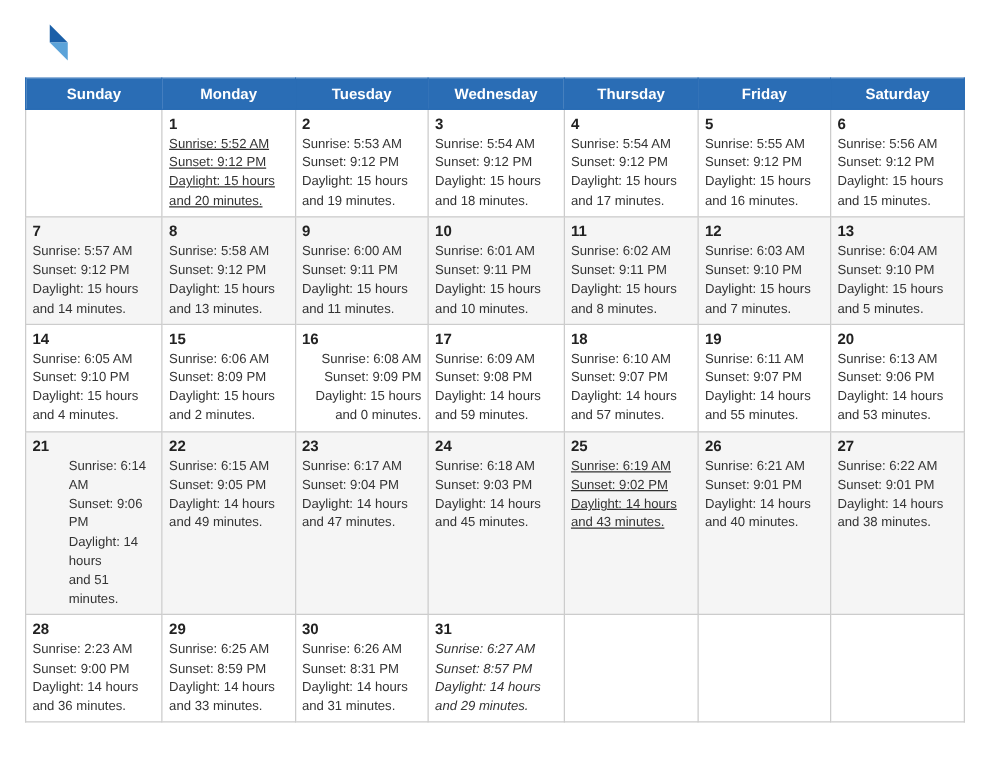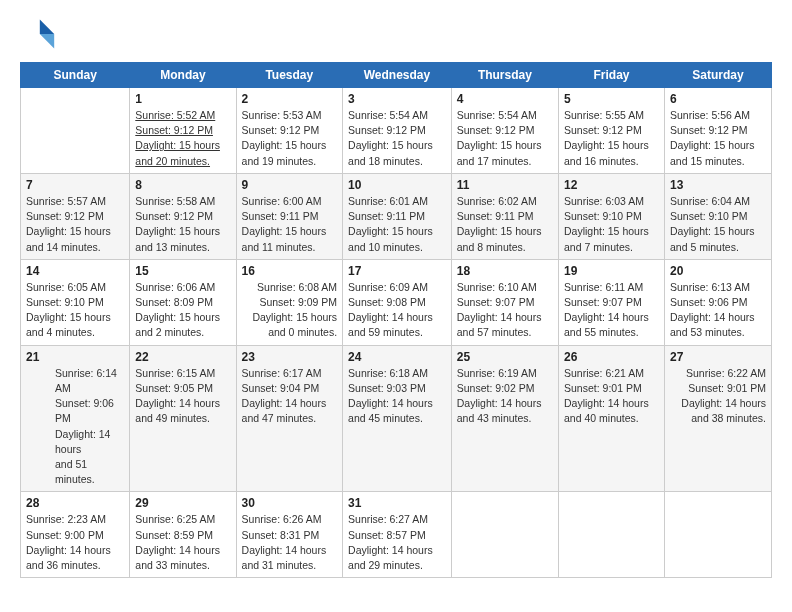--- a/index.html
+++ b/index.html
@@ -306,35 +306,35 @@
           </td>
           <td>
             <span class="day-number">24</span>
             <div class="day-info" style="white-space: pre-line;">Sunrise: 6:18 AM
 Sunset: 9:03 PM
 Daylight: 14 hours
 and 45 minutes.</div>
           </td>
           <td>
             <span class="day-number">25</span>
-            <div class="day-info" style="white-space: pre-line;">Sunrise: 6:19 AM
+            <div class="day-info" style="white-space: pre-line; text-decoration: underline;">Sunrise: 6:19 AM
 Sunset: 9:02 PM
 Daylight: 14 hours
 and 43 minutes.</div>
           </td>
           <td>
             <span class="day-number">26</span>
             <div class="day-info" style="white-space: pre-line;">Sunrise: 6:21 AM
 Sunset: 9:01 PM
 Daylight: 14 hours
 and 40 minutes.</div>
           </td>
           <td>
             <span class="day-number">27</span>
-            <div class="day-info" style="white-space: pre-line; text-align: right;">Sunrise: 6:22 AM
+            <div class="day-info" style="white-space: pre-line;">Sunrise: 6:22 AM
 Sunset: 9:01 PM
 Daylight: 14 hours
 and 38 minutes.</div>
           </td>
         </tr>
         <tr>
           <td>
             <span class="day-number">28</span>
             <div class="day-info" style="white-space: pre-line;">Sunrise: 2:23 AM
 Sunset: 9:00 PM
@@ -350,21 +350,21 @@
           </td>
           <td>
             <span class="day-number">30</span>
             <div class="day-info" style="white-space: pre-line;">Sunrise: 6:26 AM
 Sunset: 8:31 PM
 Daylight: 14 hours
 and 31 minutes.</div>
           </td>
           <td>
             <span class="day-number">31</span>
-            <div class="day-info" style="white-space: pre-line;">Sunrise: 6:27 AM
+            <div class="day-info" style="white-space: pre-line; font-style: italic;">Sunrise: 6:27 AM
 Sunset: 8:57 PM
 Daylight: 14 hours
 and 29 minutes.</div>
           </td>
           <td class="empty-cell"></td>
           <td class="empty-cell"></td>
           <td class="empty-cell"></td>
         </tr>
       </tbody>
   </table>

